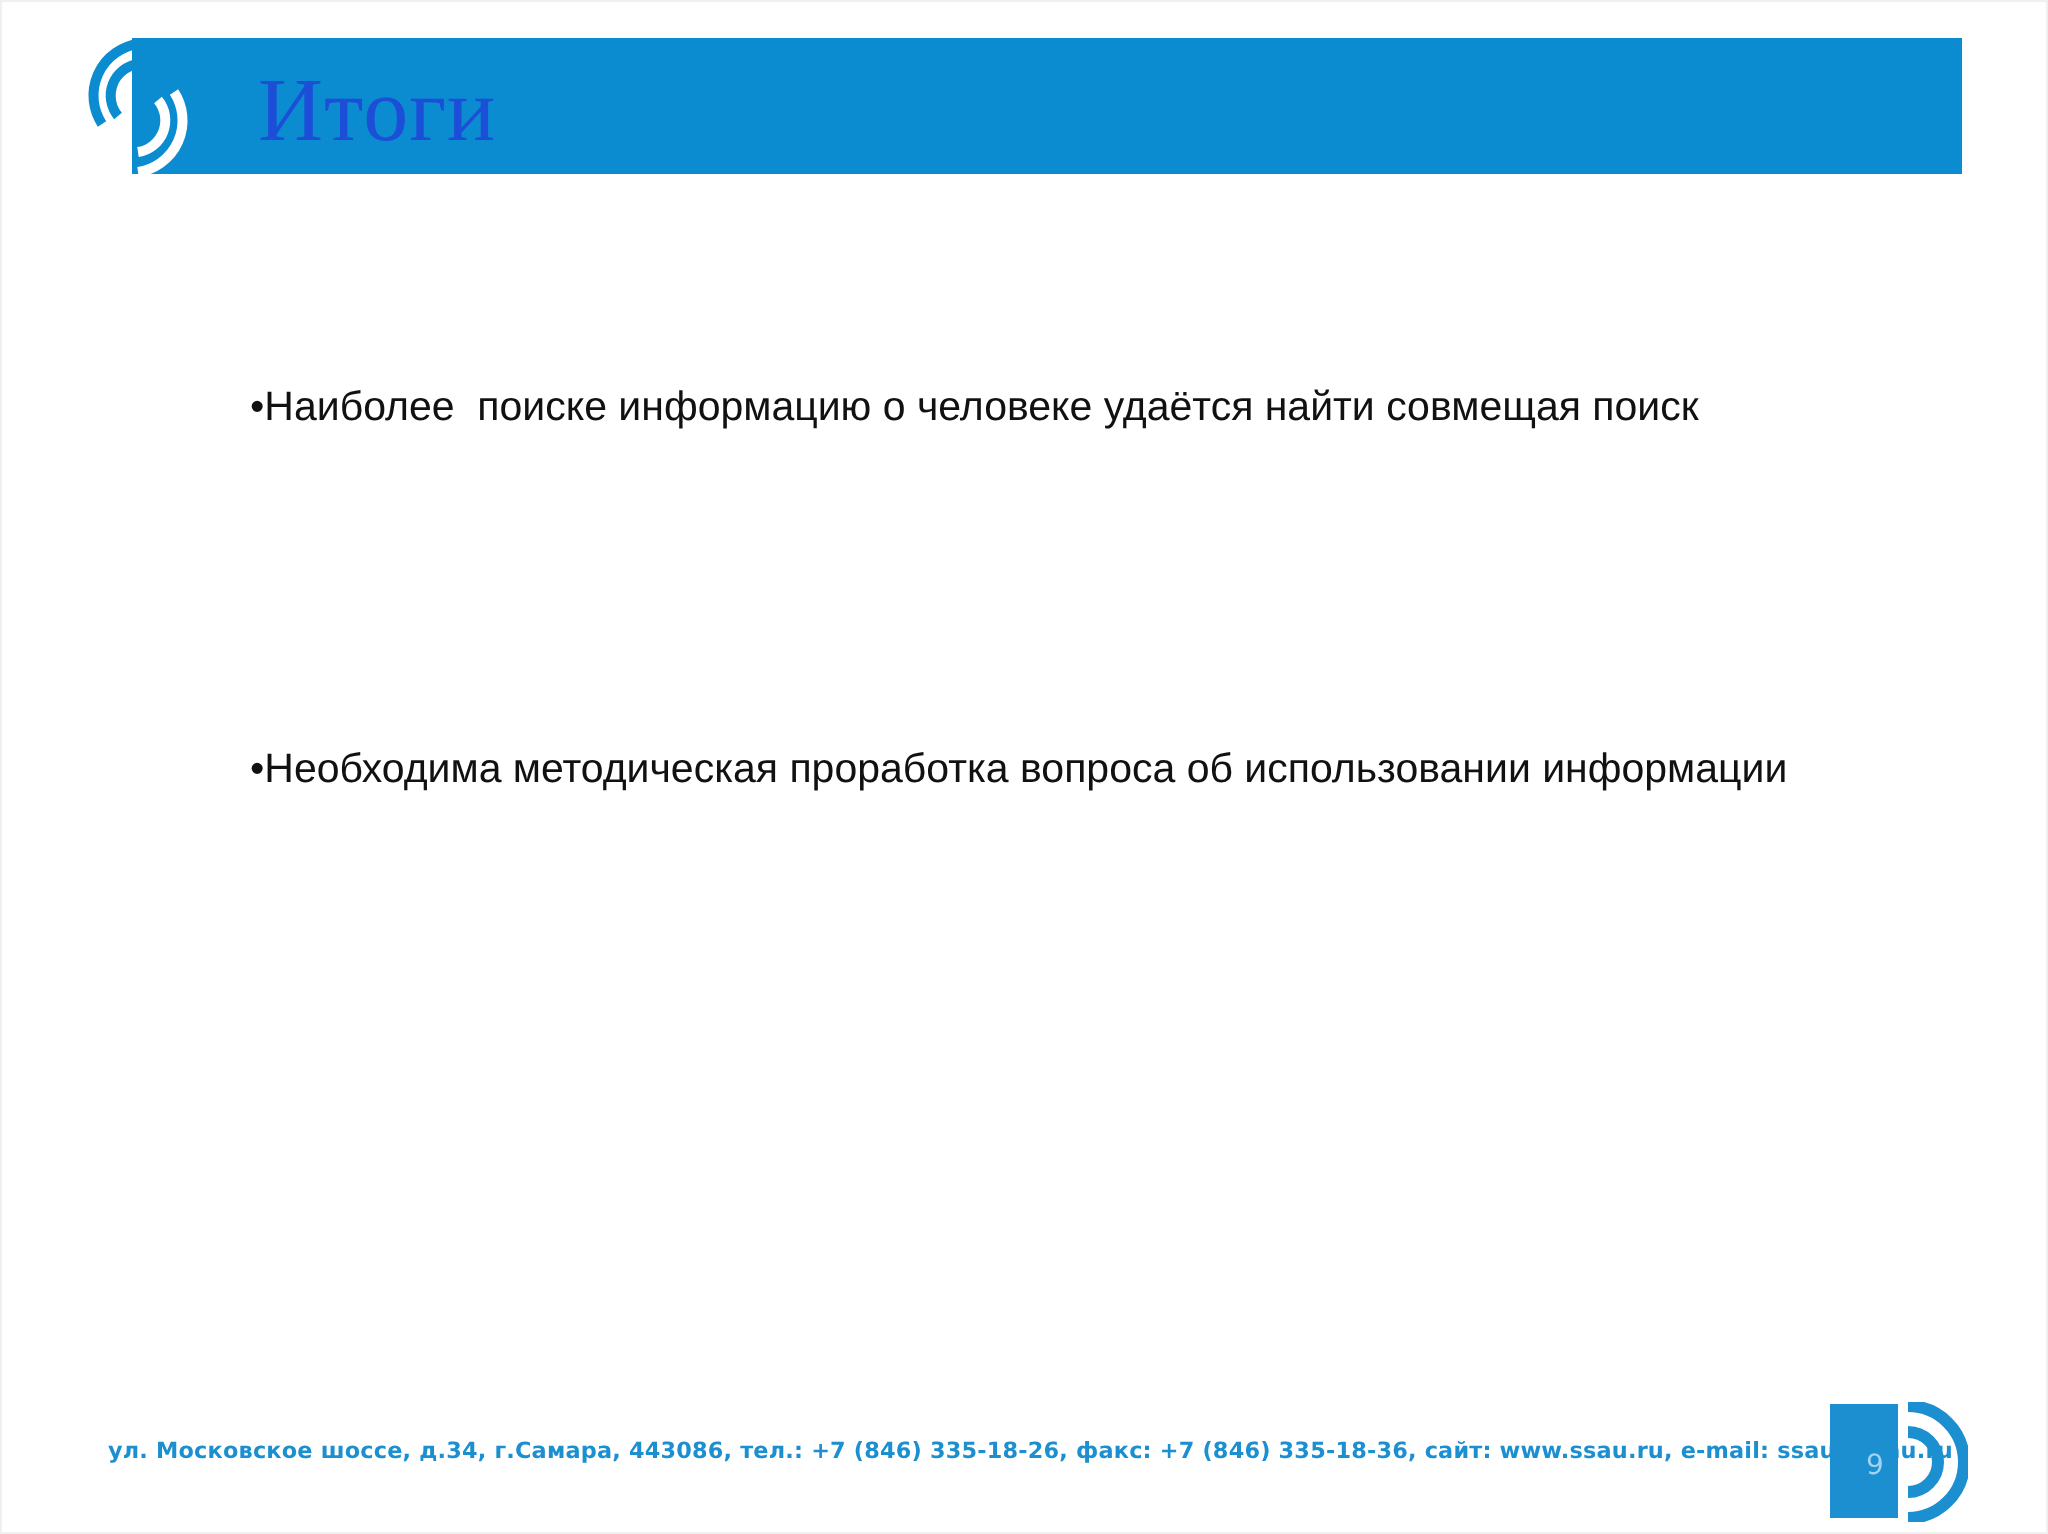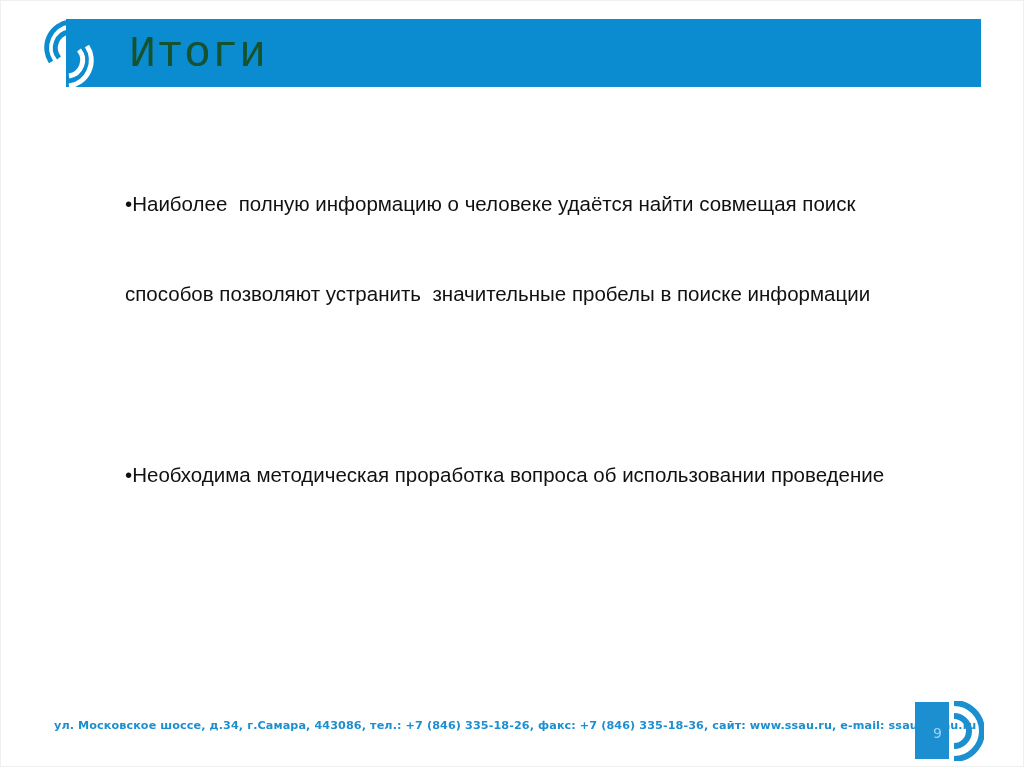--- a/index.html
+++ b/index.html
@@ -35,23 +35,23 @@
       top: 17px;
       width: 60px;
       height: 72px;
     }
     .header-title {
       position: absolute;
       left: 128px;
       top: 22px;
       height: 64px;
       line-height: 64px;
-      color: #14532d;
+      color: #1d4ed8;
       font-size: 45px;
-      font-family: Liberation Mono, monospace;
+      font-family: Liberation Serif, serif;
       font-weight: normal;
       letter-spacing: 0.5px;
     }
     .content {
       position: absolute;
       left: 124px;
       top: 128px;
       width: 900px;
       color: #111111;
       font-size: 20.5px;
@@ -106,25 +106,24 @@
 
     <path d="M30 68 A26 26 0 0 0 48 28" fill="none" stroke="#ffffff" stroke-width="5"></path>
     <path d="M30 58 A16 16 0 0 0 40 32" fill="none" stroke="#ffffff" stroke-width="5"></path>
     <line x1="12" y1="44" x2="32" y2="30" stroke="#0b8bd0" stroke-width="0"></line>
   </svg>
 
   <div class="header-title">Итоги</div>
 
   <div class="content">
     <div class="bullet">
-      <span class="line">•Наиболее  полную информацию о человеке удаётся найти совмещая поиск</span>
-      <span class="line">способов позволяют устранить  значительные пробелы в поиске информации</span>
+      <span class="line">•Наиболее  поиске информацию о человеке удаётся найти совмещая поиск</span>
     </div>
     <div class="bullet">
-      <span class="line">•Необходима методическая проработка вопроса об использовании проведение</span>
+      <span class="line">•Необходима методическая проработка вопроса об использовании информации</span>
       
     </div>
 
   </div>
 
   <div class="footer-text">ул. Московское шоссе, д.34, г.Самара, 443086, тел.: +7 (846) 335-18-26, факс: +7 (846) 335-18-36, сайт: www.ssau.ru, e-mail: ssau@ssau.ru</div>
 
   <svg class="footer-logo" viewBox="0 0 70 60">
     <rect x="1" y="1" width="34" height="57" fill="#1b8fcf"></rect>
     <path d="M40 2 A28 28 0 0 1 40 58" fill="none" stroke="#1b8fcf" stroke-width="6"></path>

